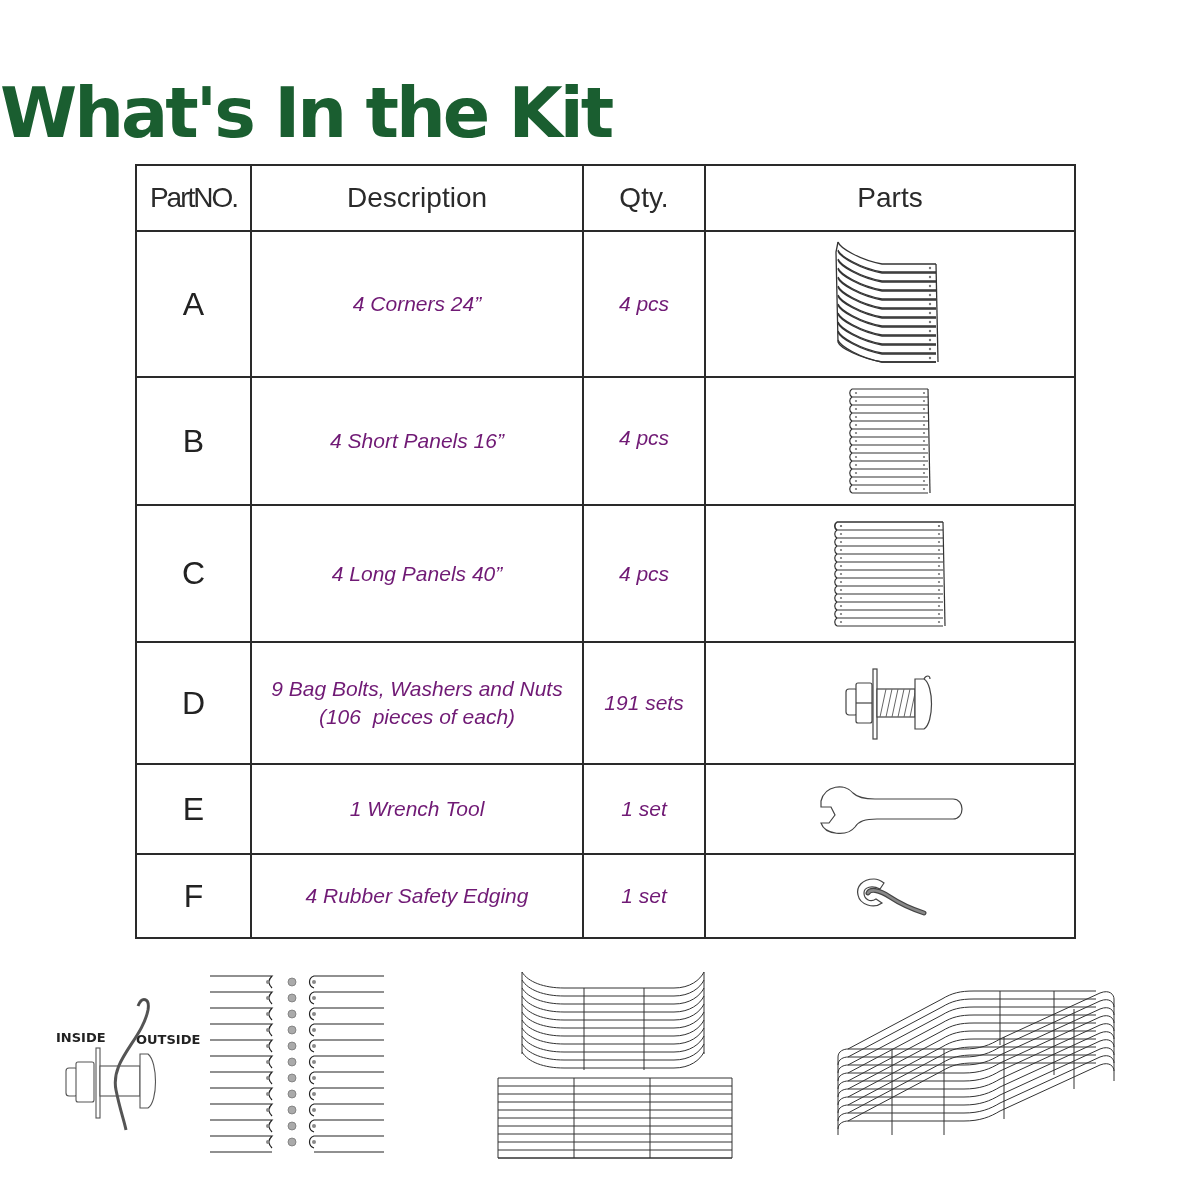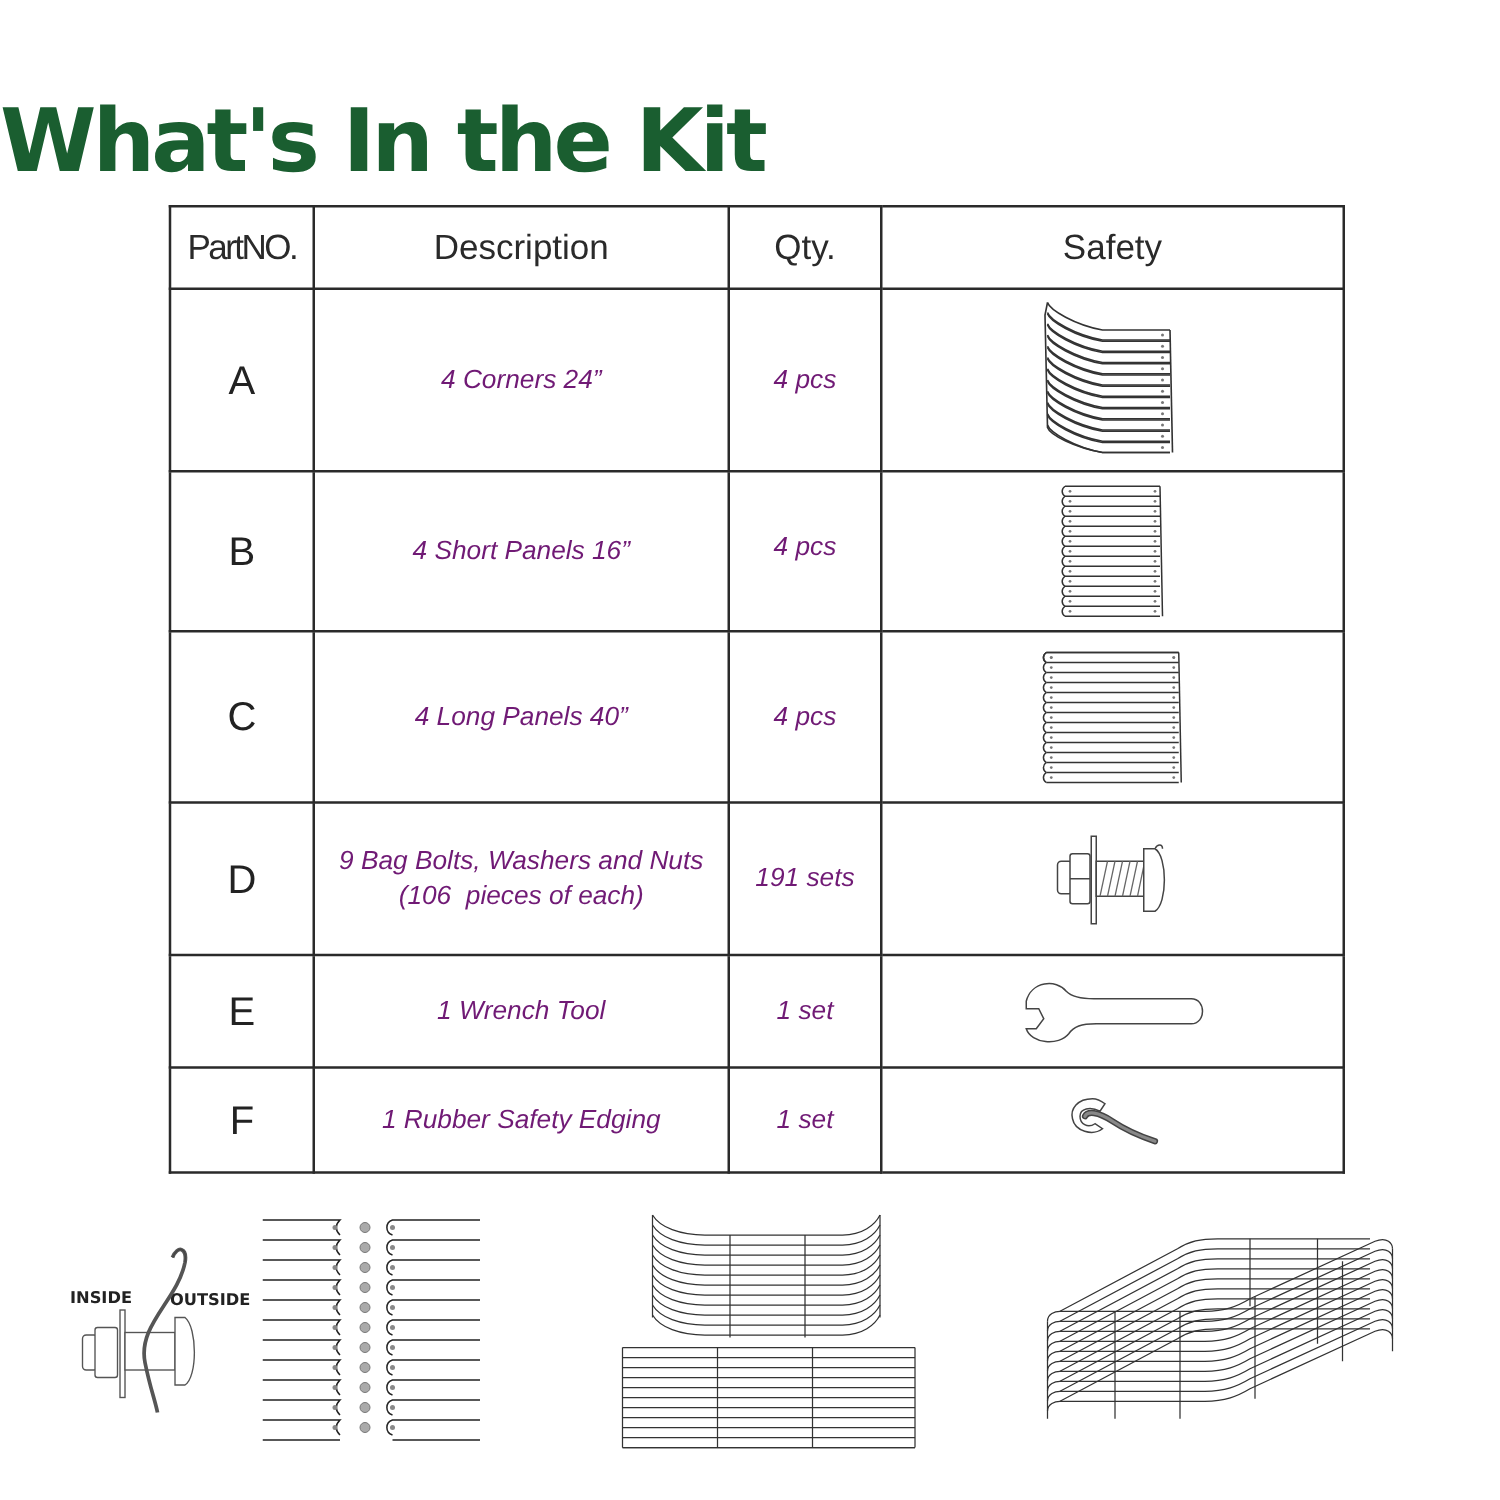--- a/index.html
+++ b/index.html
@@ -25,21 +25,21 @@
       <col style="width:115px">
       <col style="width:332px">
       <col style="width:122px">
       <col style="width:370px">
     </colgroup>
   <tbody>
       <tr>
     <th class="partno">PartNO.</th>
     <th>Description</th>
     <th>Qty.</th>
-    <th>Safety</th>
+    <th>Parts</th>
   </tr>
 
   <tr style="height:146px">
     <td class="letter">A</td>
     <td class="desc" style="vertical-align:top;padding-top:58px">4 Corners 24”</td>
     <td class="qty" style="vertical-align:top;padding-top:58px">4 pcs</td>
     <td class="parts">
       <svg width="120" height="132" viewBox="0 0 120 132" fill="none" stroke="#333" stroke-width="1.3">
         <g id="cp">
           <path d="M8 4 C10 10, 30 22, 52 26 L106 26"></path>
@@ -157,21 +157,21 @@
     <td class="qty">1 set</td>
     <td class="parts">
       <svg width="150" height="60" viewBox="0 0 150 60" fill="none" stroke="#444" stroke-width="1.2">
         <path d="M6 22 C10 6, 30 4, 38 14 C42 18, 48 20, 60 20 L138 20 C150 20, 150 40, 138 40 L62 40 C50 40, 44 42, 40 48 C32 58, 10 56, 6 44 L14 44 L20 36 L16 28 L6 28 Z"></path>
       </svg>
     </td>
   </tr>
 
   <tr style="height:84px">
     <td class="letter">F</td>
-    <td class="desc">1 Rubber Safety Edging</td>
+    <td class="desc">4 Rubber Safety Edging</td>
     <td class="qty">1 set</td>
     <td class="parts">
       <svg width="80" height="46" viewBox="0 0 80 46" fill="none">
         <path d="M24 6 C12 6, 6 14, 8 22 C10 32, 24 36, 32 30 L26 26 C20 30, 14 26, 14 20 C14 14, 22 12, 30 16 L34 10 C30 7, 28 6, 24 6 Z" stroke="#444" stroke-width="1.2" fill="#fff"></path>
         <path d="M18 20 C20 16, 28 16, 40 24 C52 32, 62 36, 74 40" stroke="#444" stroke-width="5" stroke-linecap="round"></path>
         <path d="M18 20 C20 16, 28 16, 40 24 C52 32, 62 36, 74 40" stroke="#888" stroke-width="2.6" stroke-linecap="round"></path>
       </svg>
     </td>
   </tr>
 </tbody>

